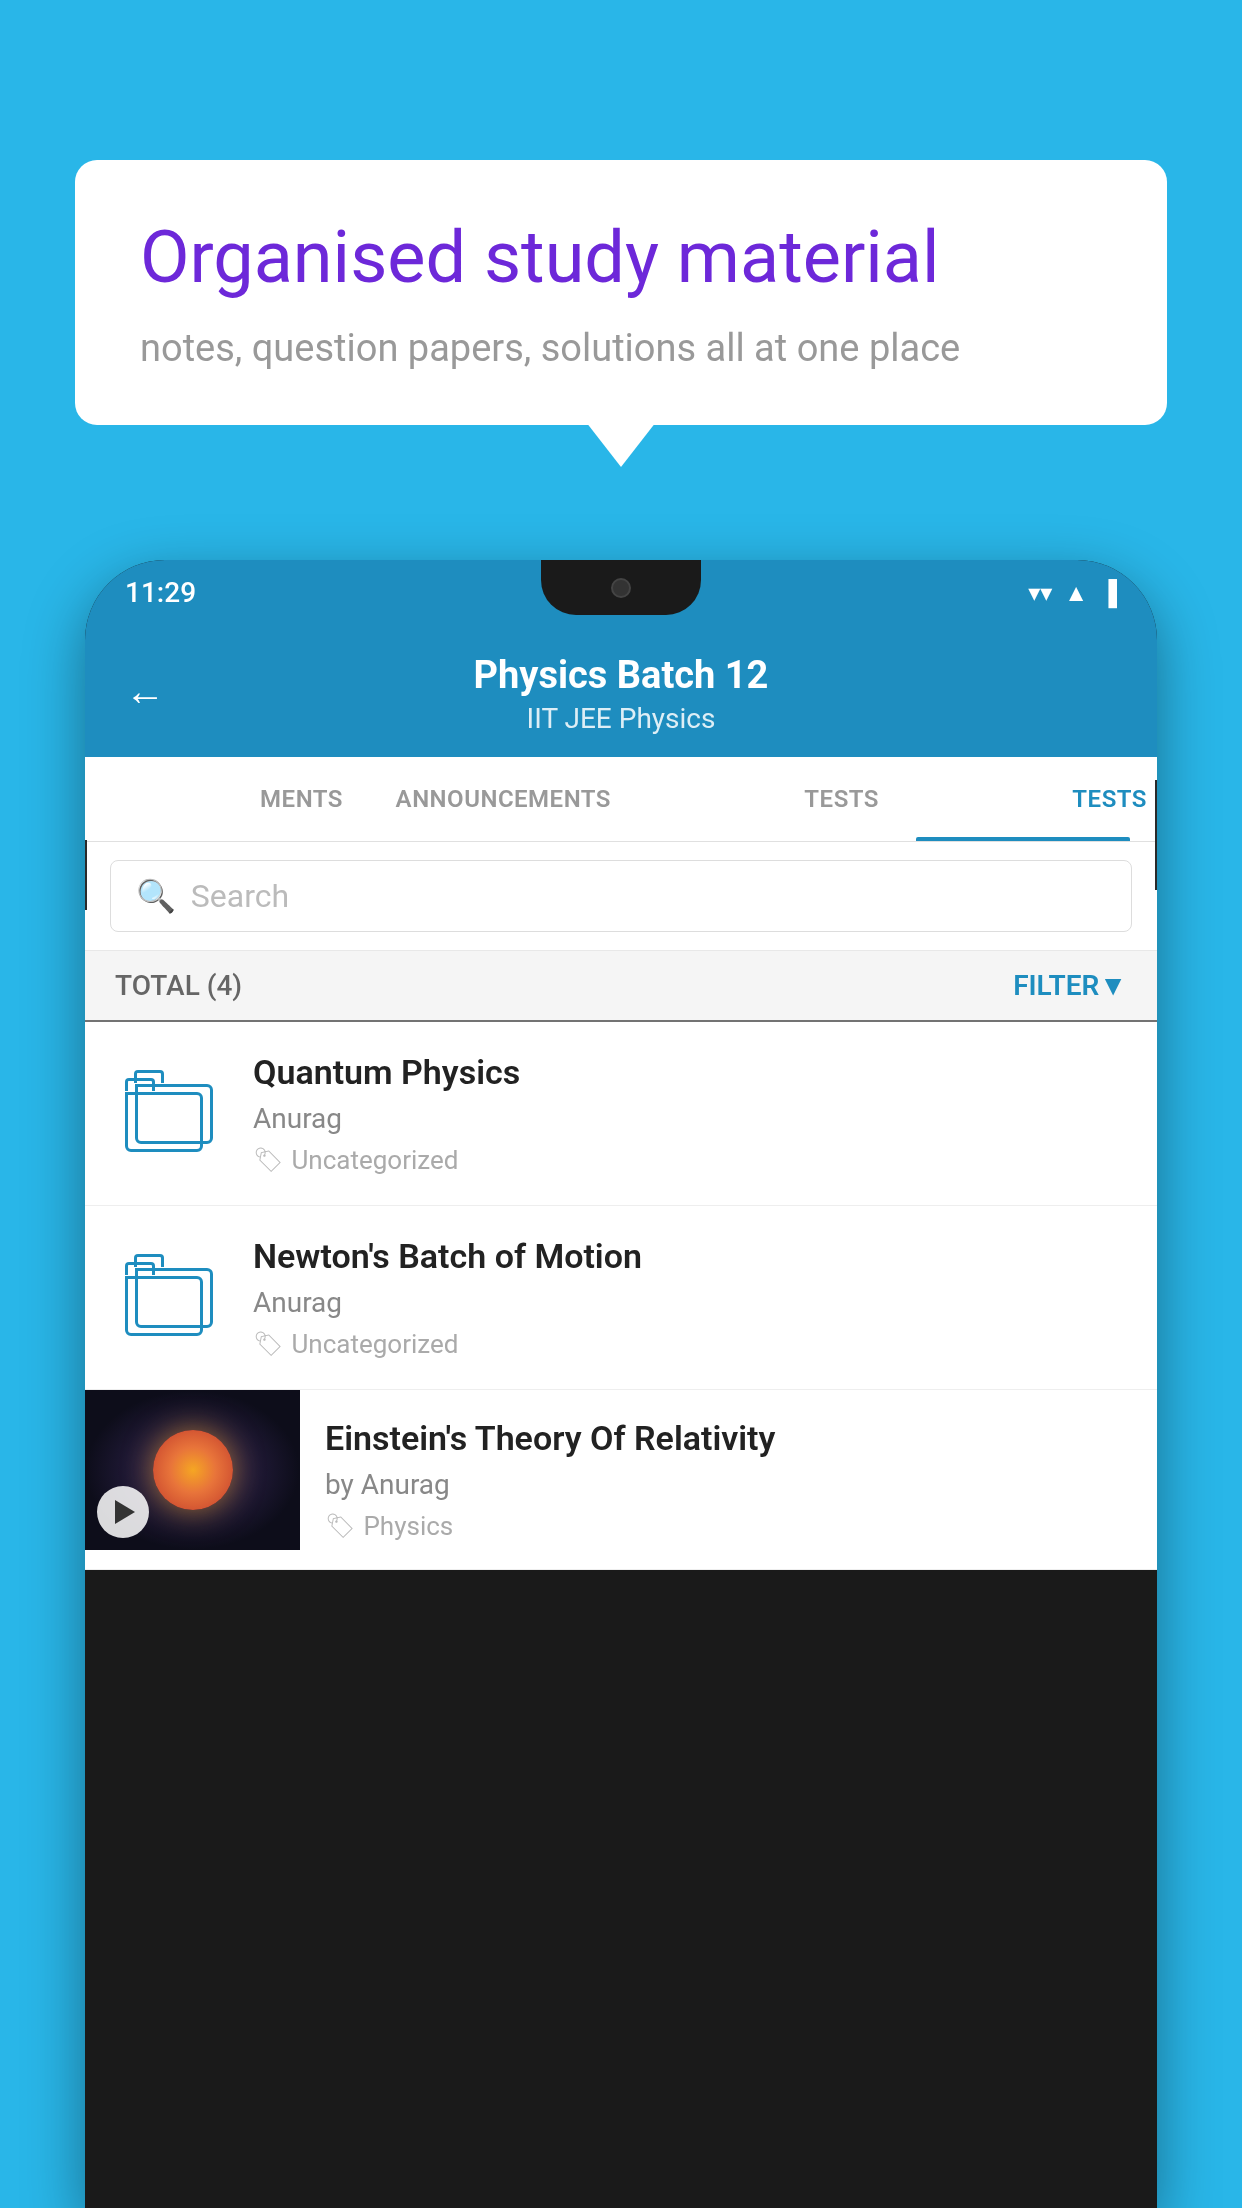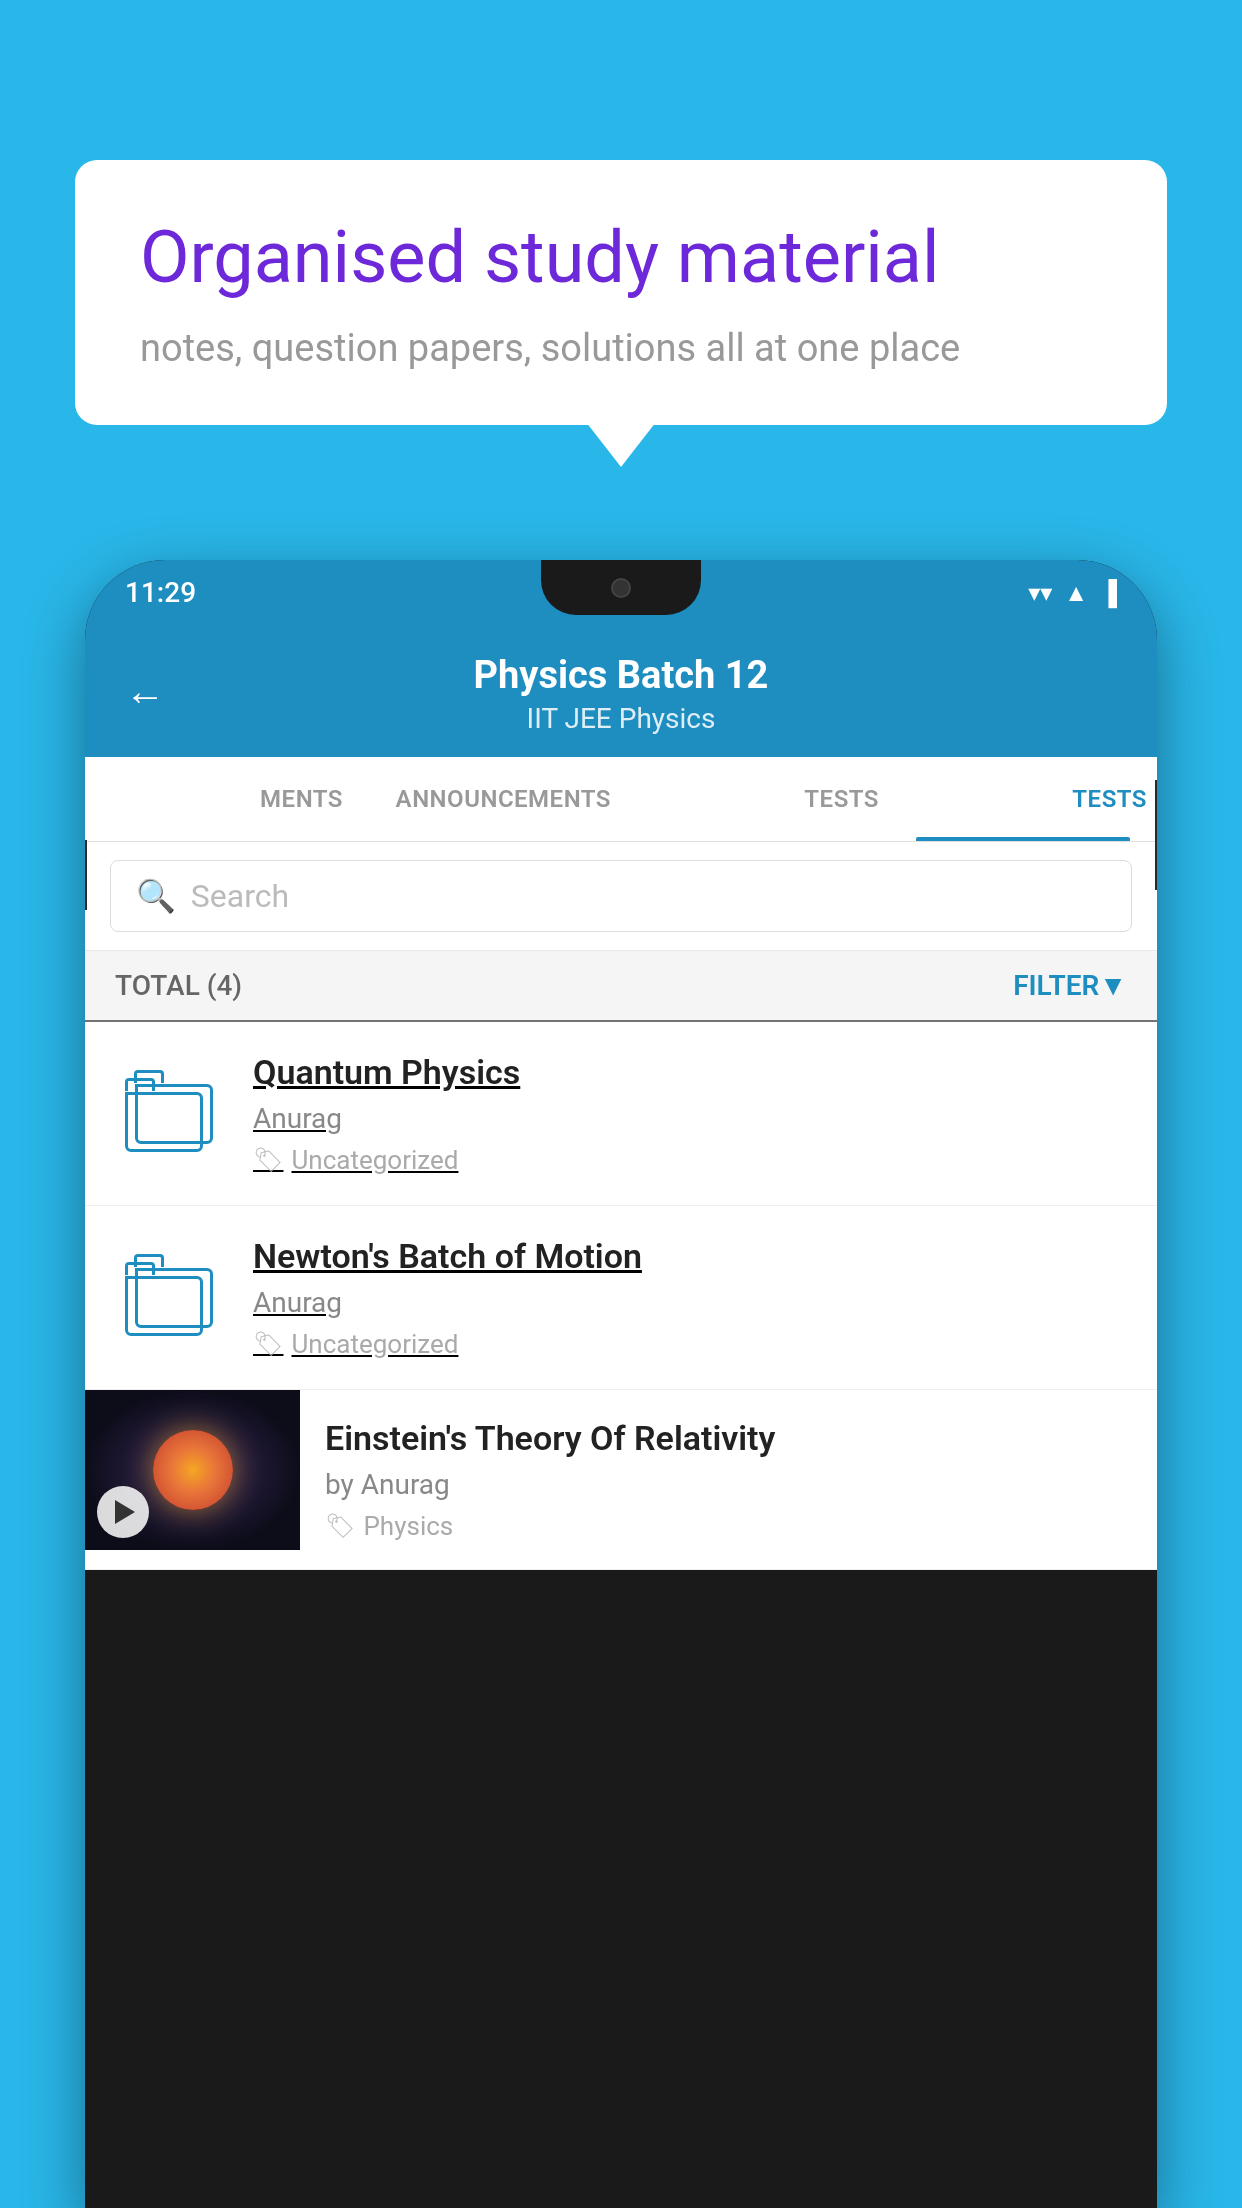--- a/index.html
+++ b/index.html
@@ -304,21 +304,20 @@
       left: 5px;
     }
 
     .folder-tab-2 {
       bottom: 60px;
       left: 5px;
     }
 
     .video-info {
       flex: 1;
-      text-decoration: underline;
     }
 
     .video-title {
       font-size: 34px;
       font-weight: 600;
       color: #222;
       margin-bottom: 10px;
     }
 
     .video-author {

